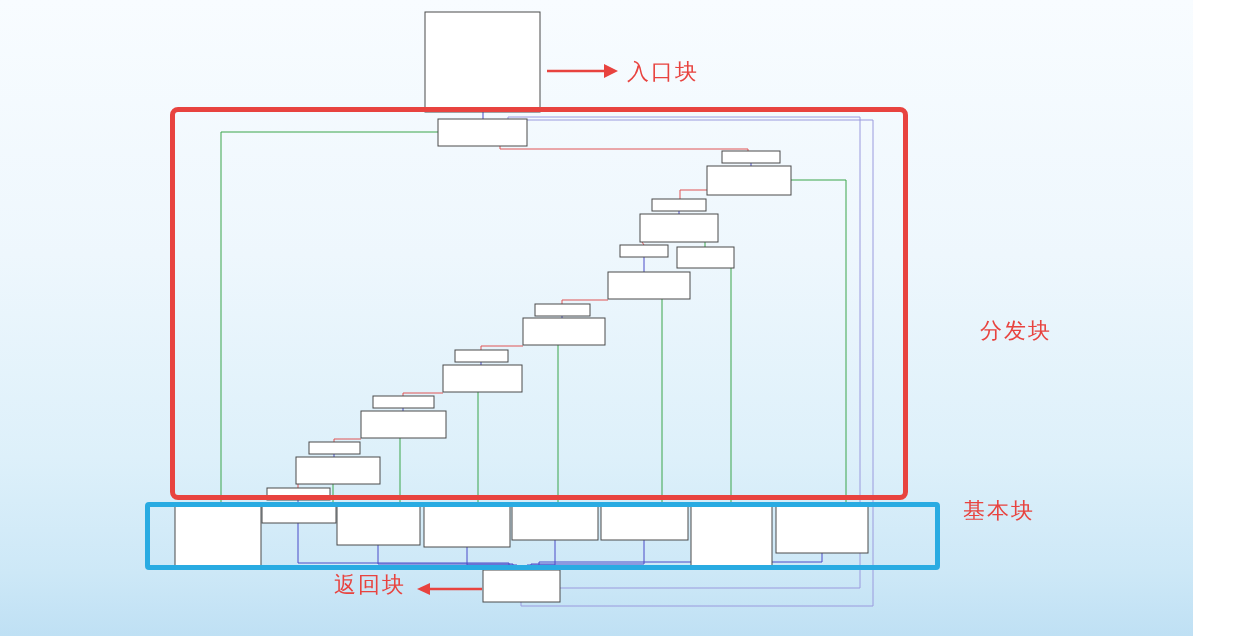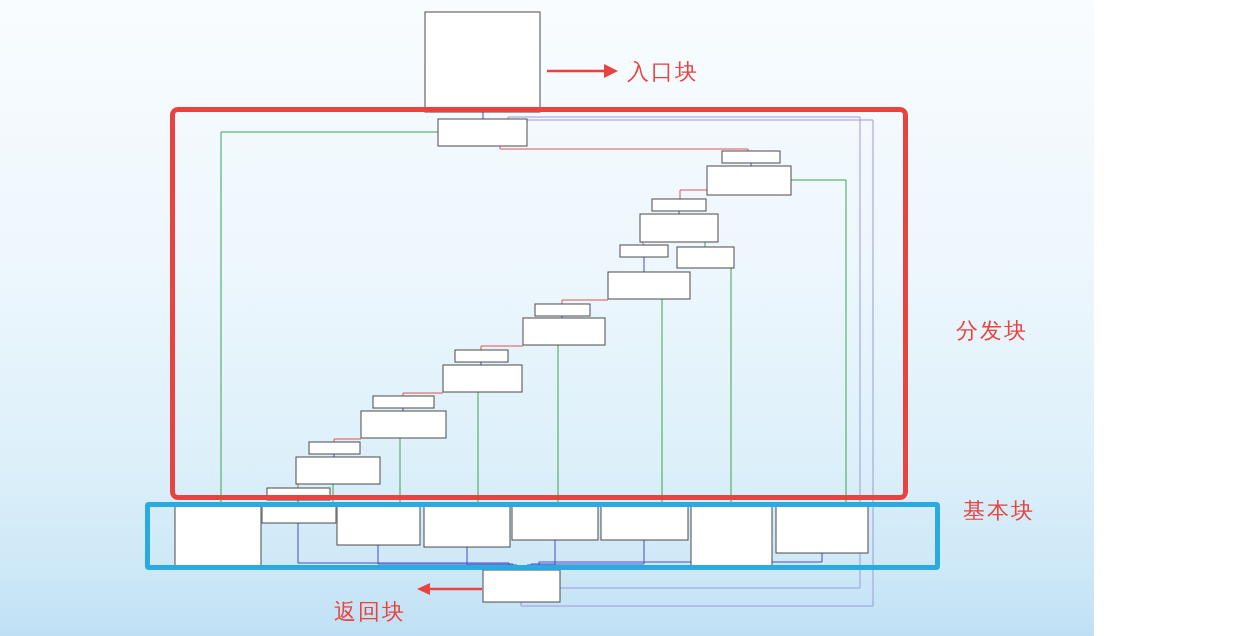--- a/index.html
+++ b/index.html
@@ -1,18 +1,18 @@
 <!DOCTYPE html>
 <html style="--accent-red: #e8433f; --accent-blue: #29abe2;"><head>
 <meta charset="utf-8">
 <style>
   html,body{margin:0;padding:0;}
   .canvas{
     position:relative;
-    width:1094px;height:636px;
+    width:1193px;height:636px;
     overflow:hidden;
     background:linear-gradient(180deg,#f8fcff 0%,#eef7fd 40%,#ddf0fa 72%,#cde8f7 90%,#bfe0f4 100%);
     font-family:Liberation Sans, sans-serif;
   }
   svg{position:absolute;left:0;top:0;}
   .region{position:absolute;box-sizing:border-box;pointer-events:none;}
   .region.red{border:5px solid var(--accent-red);border-radius:8px;}
   .region.blue{border:5px solid var(--accent-blue);border-radius:4px;}
   .ann-label{
     position:absolute;
@@ -104,19 +104,19 @@
       <polygon class="ann-fill" points="430,583 417,589 430,595"></polygon>
     </g>
   </svg>
 
   <div class="region red" style="left:170px;top:107px;width:738px;height:393px;"></div>
 
   <div class="region blue" style="left:145px;top:502px;width:795px;height:68px;"></div>
 
   <div class="ann-label" style="left:627px;top:57px;">入口块</div>
 
-  <div class="ann-label" style="left:956px;top:316px;">分发块</div>
+  <div class="ann-label" style="left:980px;top:316px;">分发块</div>
 
   <div class="ann-label" style="left:963px;top:496px;">基本块</div>
 
-  <div class="ann-label" style="left:334px;top:597px;">返回块</div>
+  <div class="ann-label" style="left:334px;top:570px;">返回块</div>
 
 </div>
 
 </body></html>

